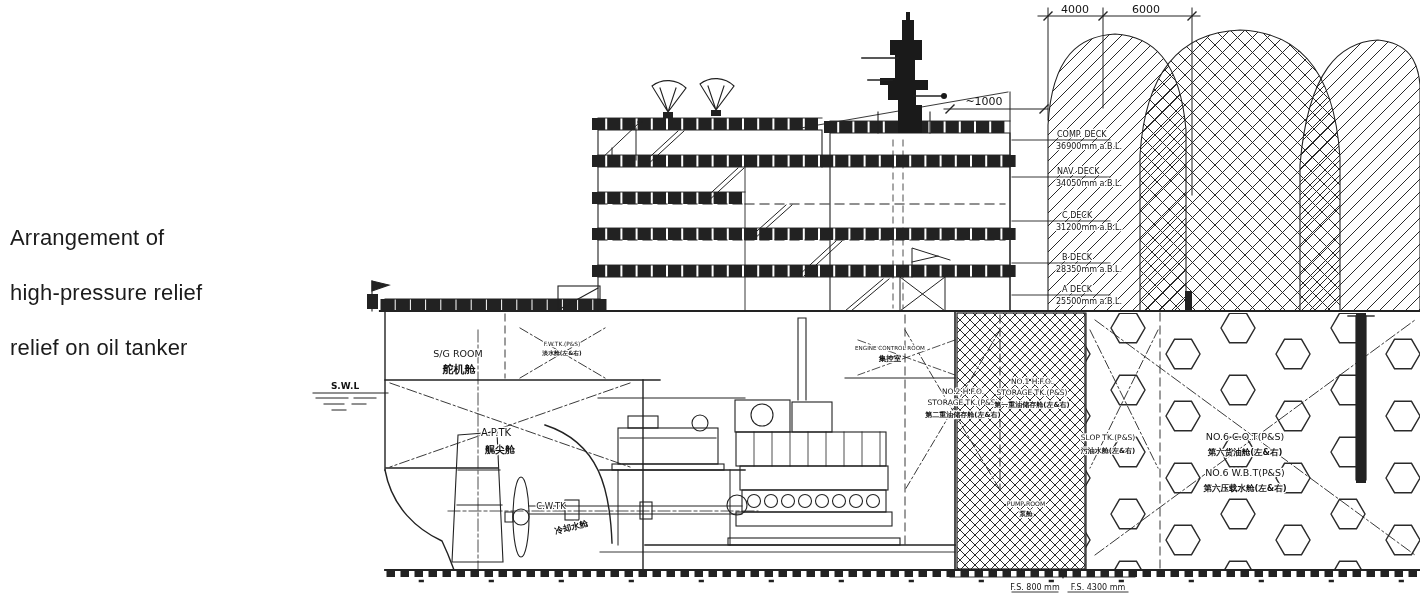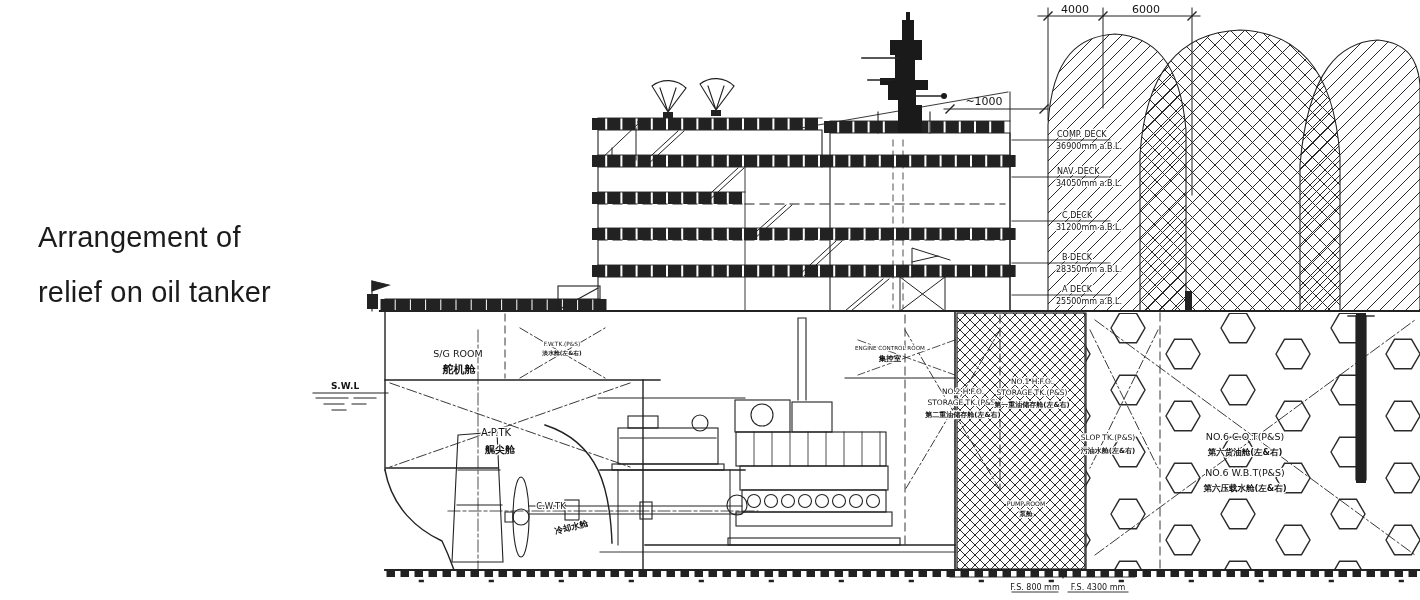--- a/index.html
+++ b/index.html
@@ -1,37 +1,38 @@
 <!DOCTYPE html>
 <html><head>
 <meta charset="utf-8">
 <style>
   html,body{margin:0;padding:0;}
   body{
     width:1420px;height:600px;background:#ffffff;position:relative;overflow:hidden;
     font-family:"Liberation Sans",sans-serif;
   }
   .caption{
-    position:absolute;left:38px;top:210px;color:#1b1b1b;
-    font-size:29px;line-height:55px;font-weight:400;letter-spacing:.2px;
+    position:absolute;left:10px;top:210px;color:#1b1b1b;
+    font-size:22px;line-height:55px;font-weight:400;letter-spacing:.2px;
   }
   .caption div{white-space:nowrap;}
   svg{position:absolute;left:0;top:0;}
   .t{
     font-family:"DejaVu Sans",sans-serif;fill:#131313;
     paint-order:stroke;stroke:#ffffff;stroke-width:2.4px;stroke-linejoin:round;
   }
   .cn{font-weight:bold;}
   .dim{font-family:"DejaVu Sans",sans-serif;fill:#131313;}
 </style>
 </head>
 <body>
 
 <div class="caption">
   <div>Arrangement of</div>
+  <div>high-pressure relief</div>
   <div>relief on oil tanker</div>
 </div>
 
 <svg width="1420" height="600" viewBox="0 0 1420 600">
   <defs>
     <pattern id="hatchA" width="13" height="13" patternUnits="userSpaceOnUse">
       <path d="M-1,14 L14,-1" stroke="#2a2a2a" stroke-width="1" fill="none"></path>
     </pattern>
     <pattern id="crossB" width="15" height="15" patternUnits="userSpaceOnUse">
       <path d="M-1,16 L16,-1 M-1,-1 L16,16" stroke="#2a2a2a" stroke-width="1" fill="none"></path>

